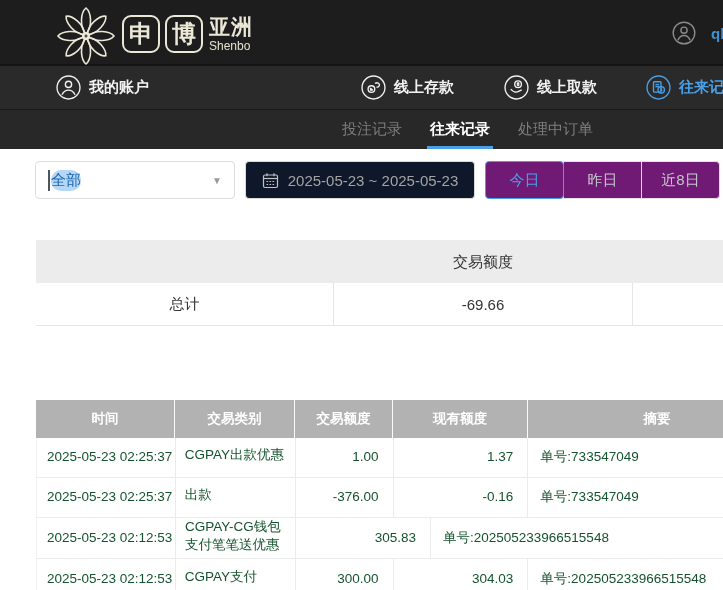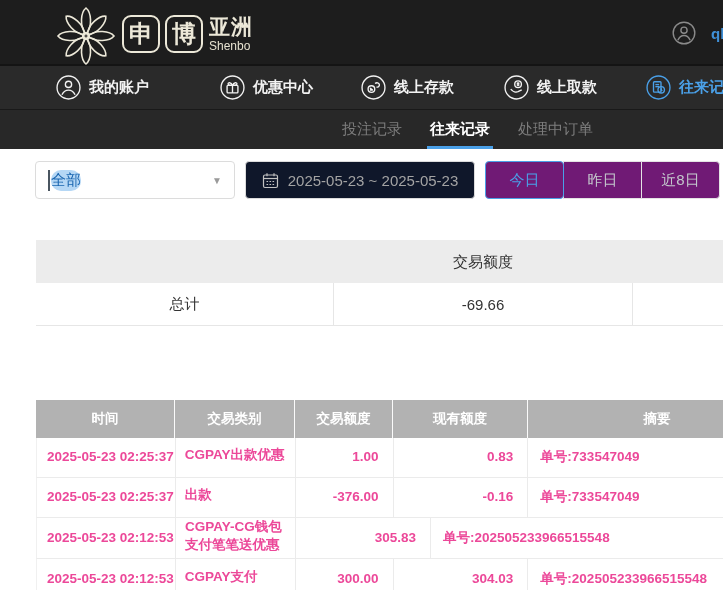--- a/index.html
+++ b/index.html
@@ -110,21 +110,21 @@
   .tx-table { position: absolute; left: 36px; top: 251px; width: 750px; font-size: 13.5px; }
   .tx-header { display: flex; height: 38px; background: #b2b2b2; }
   .tx-header .hcell {
     display: flex; align-items: center; justify-content: center;
     color: #ffffff; font-weight: bold; border-right: 1px solid #fbfbfb;
   }
   .tx-header .hcell:last-child { border-right: none; }
   .tx-row { display: flex; min-height: 40px; border-bottom: 1px solid #ebebeb; border-left: 1px solid #f0f0f0; }
   .tx-row .cell {
     display: flex; align-items: center; border-right: 1px solid #ebebeb;
-    color: #ec4899; line-height: 1.35; font-weight: bold;
+    color: #14532d; line-height: 1.35;
   }
   .tx-row .cell:last-child { border-right: none; }
   .w1 { width: 139px; } .w2 { width: 120px; } .w3 { width: 98px; } .w4 { width: 135px; } .w5 { width: 258px; }
   .cell.c-time { padding-left: 10px; }
   .cell.c-type { padding: 0 6px 4px 9px; }
   .cell.c-amt, .cell.c-bal { justify-content: flex-end; padding-right: 14px; }
   .cell.c-sum { padding-left: 12px; }
 </style>
 </head>
 <body>
@@ -167,29 +167,20 @@
 
 <nav class="mainnav">
   <div class="nav-item" style="left:56px">
     <svg viewBox="0 0 24 24" fill="none" stroke="currentColor" stroke-width="1.3">
       <circle cx="12" cy="12" r="11"></circle>
       <circle cx="12" cy="9" r="3"></circle>
       <path d="M5.7 19 C 7.2 15.9 9.4 14.5 12 14.5 C 14.6 14.5 16.8 15.9 18.3 19"></path>
     </svg>
     <span>我的账户</span>
   </div>
-  <div class="nav-item" style="left:220px">
-    <svg viewBox="0 0 24 24" fill="none" stroke="currentColor" stroke-width="1.3">
-      <circle cx="12" cy="12" r="11"></circle>
-      <rect x="6.8" y="10" width="10.4" height="7.2" rx="0.8"></rect>
-      <line x1="12" y1="10" x2="12" y2="17.2"></line>
-      <path d="M12 10 C 10.8 6.6 7.4 7 7.8 8.8 C 8.1 10.1 10.4 10 12 10 C 13.6 10 15.9 10.1 16.2 8.8 C 16.6 7 13.2 6.6 12 10 Z"></path>
-    </svg>
-    <span>优惠中心</span>
-  </div>
   <div class="nav-item" style="left:361px">
     <svg viewBox="0 0 24 24" fill="none" stroke="currentColor" stroke-width="1.3">
       <circle cx="12" cy="12" r="11"></circle>
       <circle cx="10" cy="13.5" r="3.2"></circle>
       <path d="M8.6 12.6 l2.8 1.8 M8.6 14.4 l2.8 0"></path>
       <path d="M13.5 8.2 C 15 6.8 17.2 7.4 17.6 9 C 18 10.6 16.6 11.8 14.8 11.6"></path>
     </svg>
     <span>线上存款</span>
   </div>
   <div class="nav-item" style="left:504px">
@@ -274,21 +265,21 @@
       <div class="hcell w2">交易类别</div>
       <div class="hcell w3">交易额度</div>
       <div class="hcell w4">现有额度</div>
       <div class="hcell w5">摘要</div>
     </div>
 
     <div class="tx-row">
       <div class="cell c-time w1">2025-05-23 02:25:37</div>
       <div class="cell c-type w2">CGPAY出款优惠</div>
       <div class="cell c-amt w3">1.00</div>
-      <div class="cell c-bal w4">0.83</div>
+      <div class="cell c-bal w4">1.37</div>
       <div class="cell c-sum w5">单号:733547049</div>
     </div>
 
     <div class="tx-row">
       <div class="cell c-time w1">2025-05-23 02:25:37</div>
       <div class="cell c-type w2">出款</div>
       <div class="cell c-amt w3">-376.00</div>
       <div class="cell c-bal w4">-0.16</div>
       <div class="cell c-sum w5">单号:733547049</div>
     </div>

